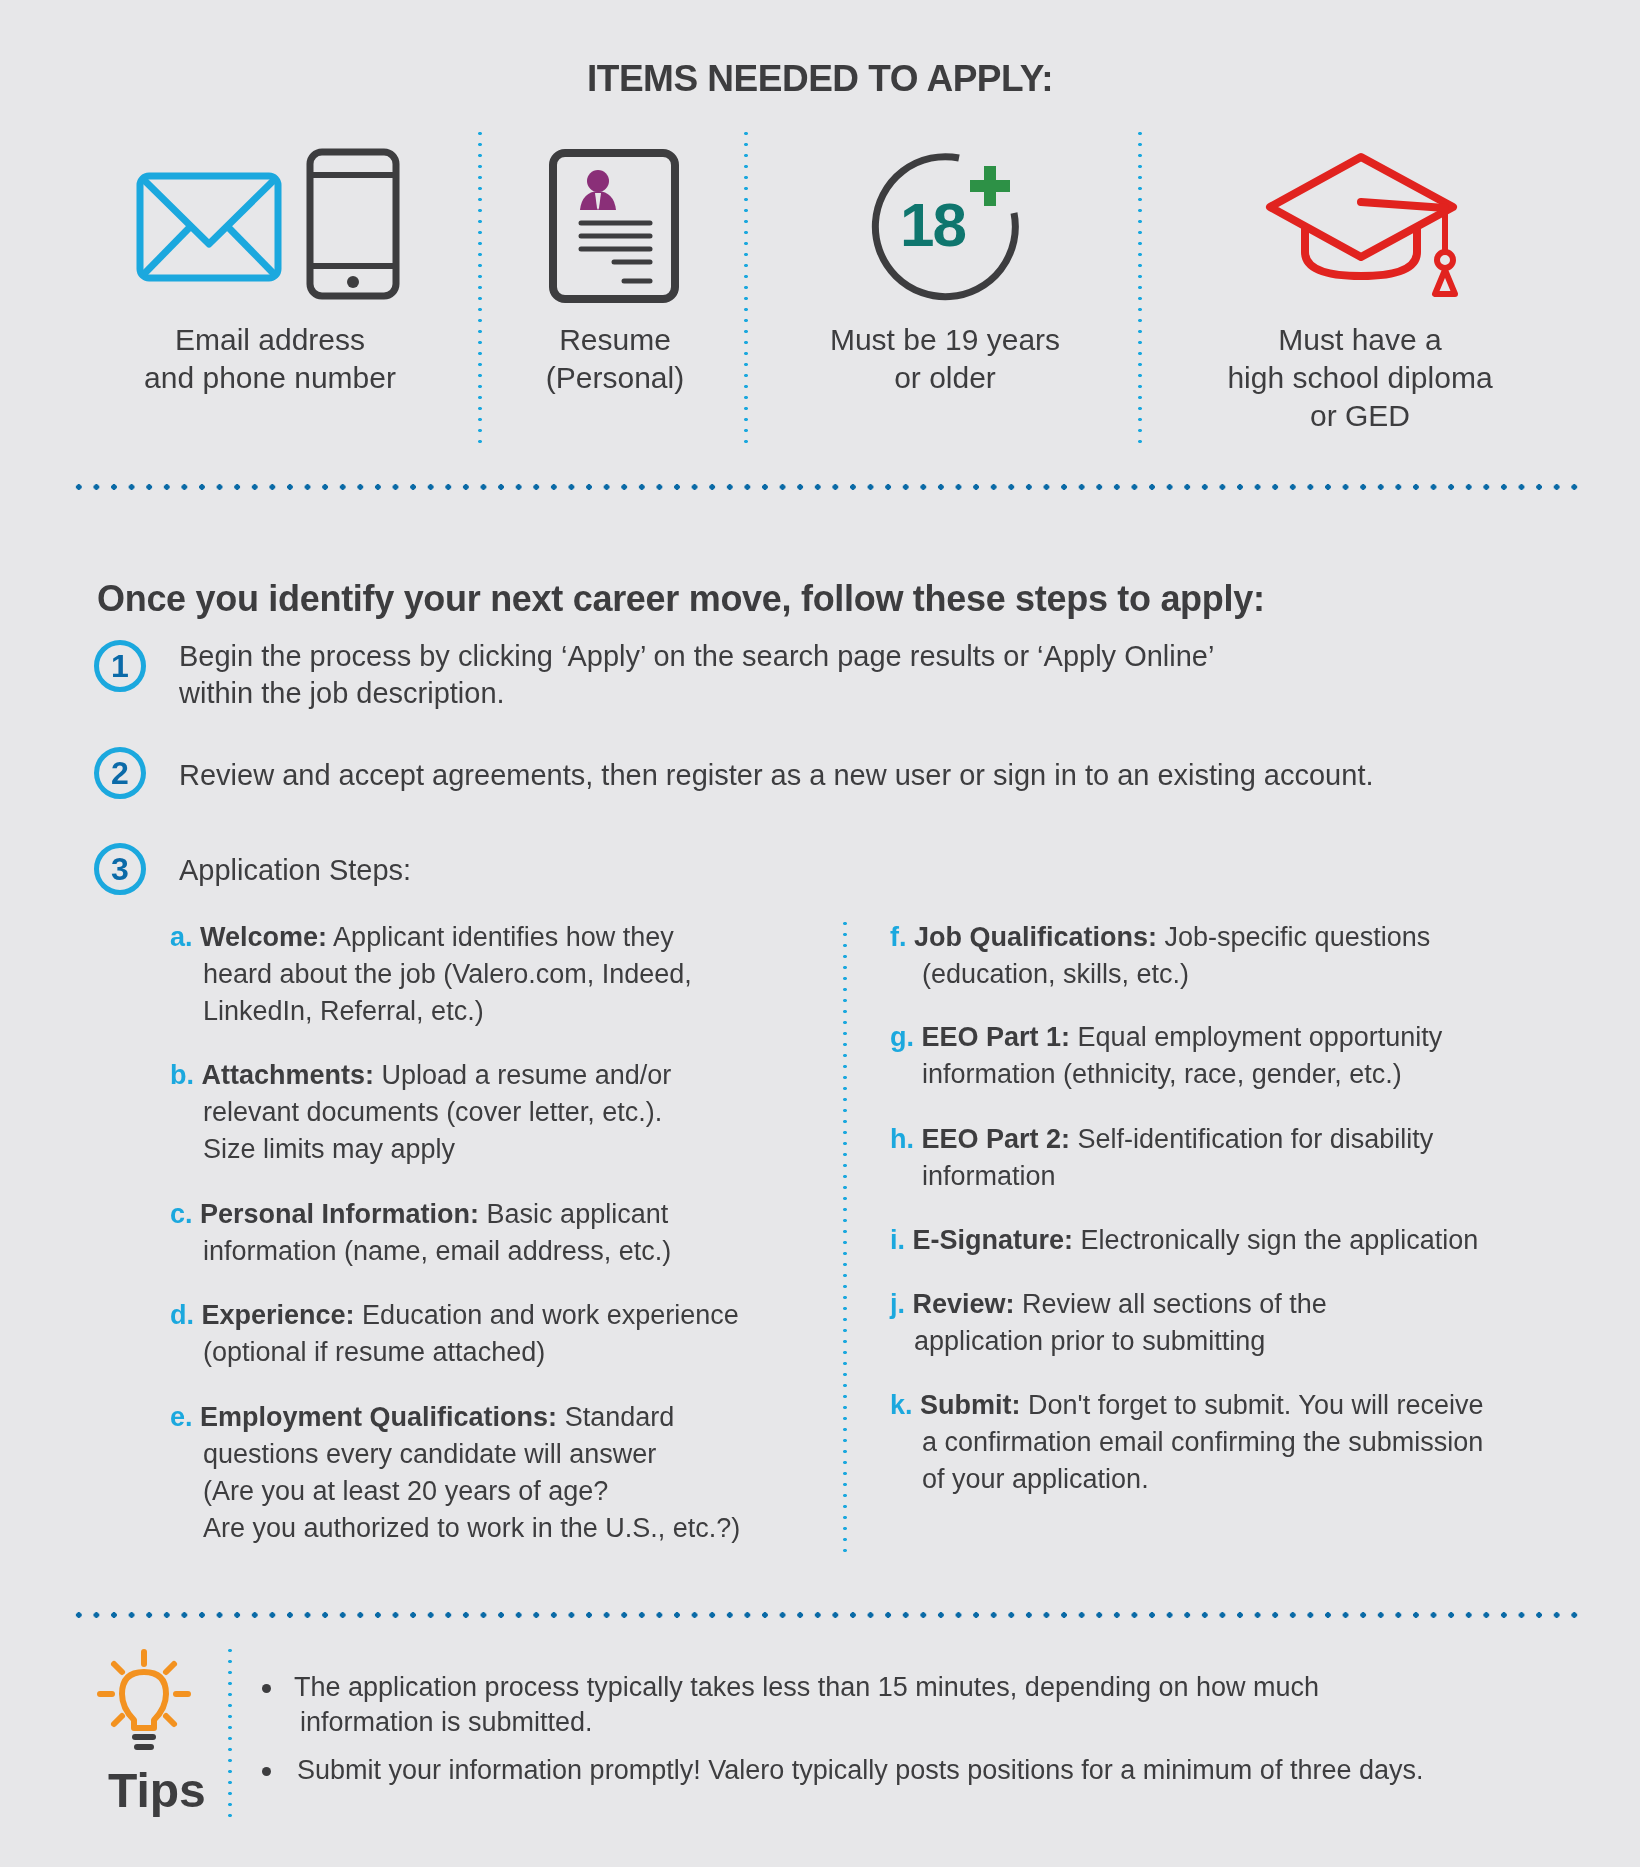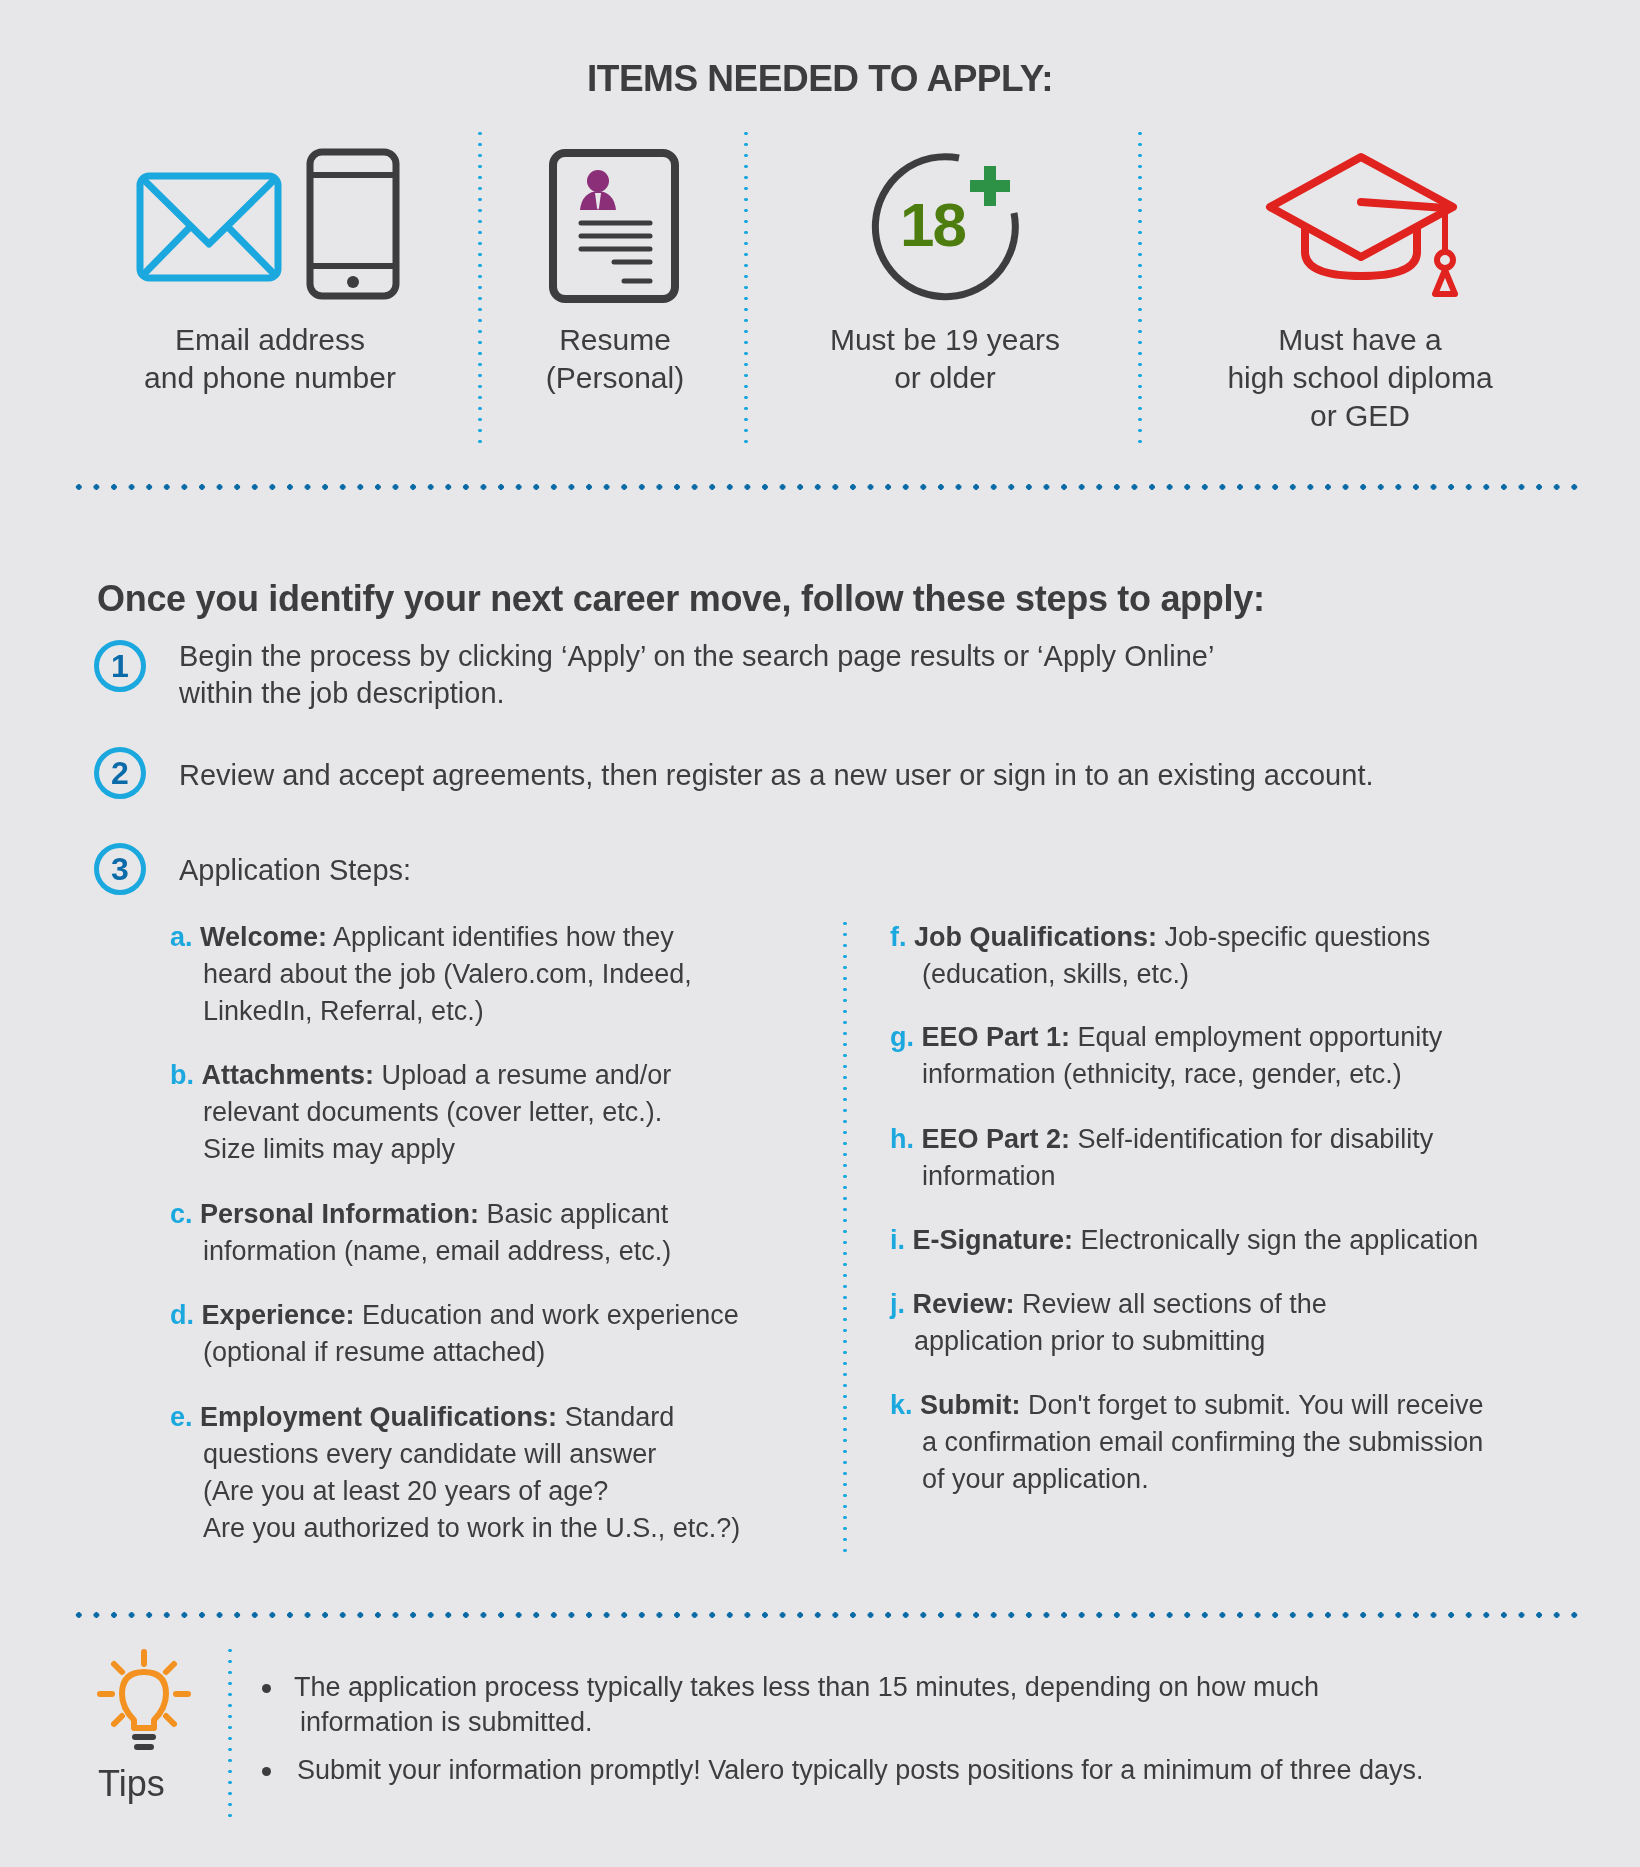--- a/index.html
+++ b/index.html
@@ -48,22 +48,22 @@
     position: absolute; left: 179px;
     font-size: 29px; line-height: 37px;
   }
   .sub {
     position: absolute; font-size: 27px; line-height: 37px;
   }
   .sub .letter { color: #1ba8de; font-weight: bold; }
   .sub .head { font-weight: bold; }
   .sub .cont { display: block; }
   .tips-label {
-    position: absolute; left: 98px; top: 1763px;
-    font-size: 36px; font-weight: normal;
+    position: absolute; left: 108px; top: 1763px;
+    font-size: 48px; font-weight: bold;
   }
   .tip {
     position: absolute; font-size: 27px; line-height: 35px;
   }
   .bullet {
     position: absolute; width: 9px; height: 9px; border-radius: 50%;
     background: #3d3d3f;
   }
 </style>
 </head>
@@ -106,21 +106,21 @@
   <div>(Personal)</div>
 </div>
 
 <div class="vdots" style="left:744px;top:128px;height:320px"></div>
 
 <svg class="icon" style="left:866px;top:148px" width="156" height="156" viewBox="0 0 156 156">
   <path d="M 93 10 A 70 70 0 1 0 148 65" fill="none" stroke="#3d3d3f" stroke-width="7"></path>
   <rect x="118" y="18" width="12" height="40" fill="#2d9146"></rect>
   <rect x="104" y="32" width="40" height="12" fill="#2d9146"></rect>
 </svg>
-<div class="abs" style="left:900px;top:190px;font-size:62px;font-weight:bold;color:#4d7c0f;letter-spacing:-2px;line-height:70px">18</div>
+<div class="abs" style="left:900px;top:190px;font-size:62px;font-weight:bold;color:#0f766e;letter-spacing:-2px;line-height:70px">18</div>
 <div class="item-label" style="left:790px;top:321px;width:310px">
   <div>Must be 19 years</div>
   <div>or older</div>
 </div>
 
 <div class="vdots" style="left:1138px;top:128px;height:320px"></div>
 
 <svg class="icon" style="left:1265px;top:152px" width="200" height="148" viewBox="0 0 200 148">
   <polygon points="96,5 188,55 96,105 5,55" fill="none" stroke="#e1231f" stroke-width="8" stroke-linejoin="round"></polygon>
   <path d="M40 74 V100 Q40 124 96 124 Q152 124 152 100 V74" fill="none" stroke="#e1231f" stroke-width="8"></path>

